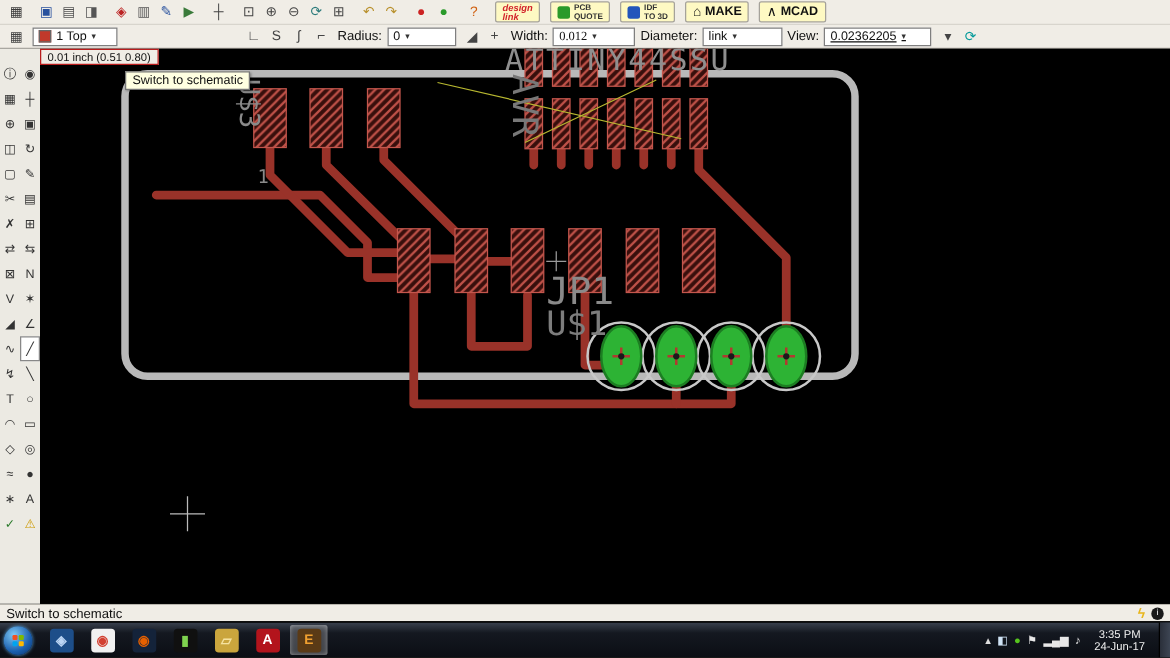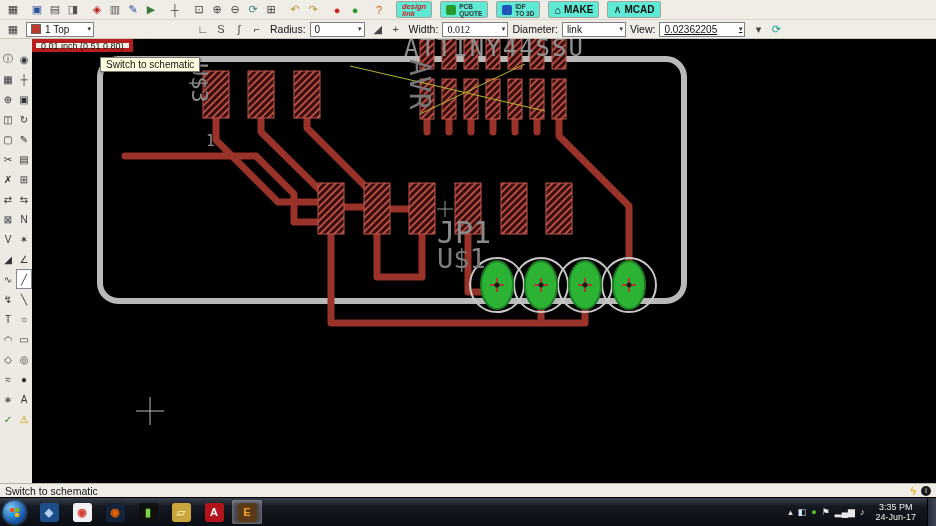--- a/index.html
+++ b/index.html
@@ -20,50 +20,50 @@
   
   .menubar{height:15px;background:#f0ede6;display:flex;align-items:center;padding:0 2px;
     border-bottom:1px solid #d0cdc5;flex:0 0 15px;}
   .menu-item{font-size:11px;color:#111;padding:0 6px;}
 
   
   .tb1{height:20px;background:#f0ede6;display:flex;align-items:center;padding:0 4px;gap:2px;
     border-bottom:1px solid #d8d5cd;flex:0 0 20px;}
   .tb-icon{width:18px;height:16px;display:flex;align-items:center;justify-content:center;font-size:11px;color:#444;}
   .tb-sep{width:6px;height:1px;}
-  .tb-btn{background:#5eead4;border:1px solid #a5a29a;border-radius:2px;height:17px;
+  .tb-btn{background:#fef9c3;border:1px solid #a5a29a;border-radius:2px;height:17px;
     display:inline-flex;align-items:center;padding:0 5px;gap:3px;margin-left:6px;}
   .stack{display:flex;flex-direction:column;line-height:7px;font-size:6.5px;font-weight:bold;color:#333;}
   .dlink{color:#d2232a;font-style:italic;font-size:7.5px;}
   .dlink span{color:#d2232a;}
   .chip{width:10px;height:10px;border-radius:2px;flex:0 0 10px;}
   .chip-green{background:#2a9a2a;}
   .chip-blue{background:#2255bb;}
   .make-btn{font-size:10px;font-weight:bold;color:#111;}
   .make-btn .gl{font-size:11px;font-weight:normal;}
 
   .tb2{height:19px;background:#f0ede6;display:flex;align-items:center;padding:0 4px;gap:4px;
     border-bottom:1px solid #c9c6be;flex:0 0 19px;}
   .lab{font-size:10.5px;color:#111;}
-  .combo{display:inline-flex;align-items:center;justify-content:space-between;height:15px;background:#fff;
+  .combo{display:inline-flex;align-items:center;justify-content:flex-start;height:15px;background:#fff;
     border:1px solid #7f7f7f;font-size:10px;padding:0 2px 0 4px;gap:4px;color:#111;}
   .combo .arr{font-size:7px;color:#333;}
   .swatch{width:10px;height:10px;background:#c0392b;border:1px solid #666;}
   .w68{min-width:68px;} .w55{min-width:55px;} .w66{min-width:66px;font-family:Liberation Serif, serif;} .w64{min-width:64px;} .w86{min-width:86px;text-decoration:underline;}
   .icon-row{display:flex;align-items:center;}
 
   
   .main{flex:1;display:flex;position:relative;background:#000;min-height:0;}
   .palette{width:32px;background:#eceae3;display:grid;grid-template-columns:16px 16px;
     align-content:start;padding-top:10px;flex:0 0 32px;}
   .tool{width:16px;height:20px;display:flex;align-items:center;justify-content:center;font-size:10px;color:#333;}
   .tool.active{background:#fff;outline:1px solid #888;outline-offset:-1px;}
   .canvas{flex:1;position:relative;background:#000;}
   .canvas svg{position:absolute;left:0;top:0;}
-  .coordbox{position:absolute;left:0;top:0;height:13px;background:#f0ede6;border:4px solid #b91c1c;
+  .coordbox{position:absolute;left:0;top:0;height:13px;background:#f0ede6;border:1px solid #b91c1c;
     font-size:9px;color:#111;display:flex;align-items:center;padding:0 5px;z-index:5;}
 
   
   .tooltip{position:absolute;left:100px;top:57px;height:15px;background:#ffffe1;border:1px solid #767676;
     font-size:10px;color:#111;display:flex;align-items:center;padding:0 5px;z-index:40;box-shadow:1px 1px 2px rgba(0,0,0,.4);}
 
   
   .statusbar{height:14px;background:#f0ede6;border-top:1px solid #b8b5ad;display:flex;align-items:center;
     padding:0 5px;font-size:10.5px;color:#111;flex:0 0 14px;}
   .status-right{margin-left:auto;display:flex;gap:5px;align-items:center;}

